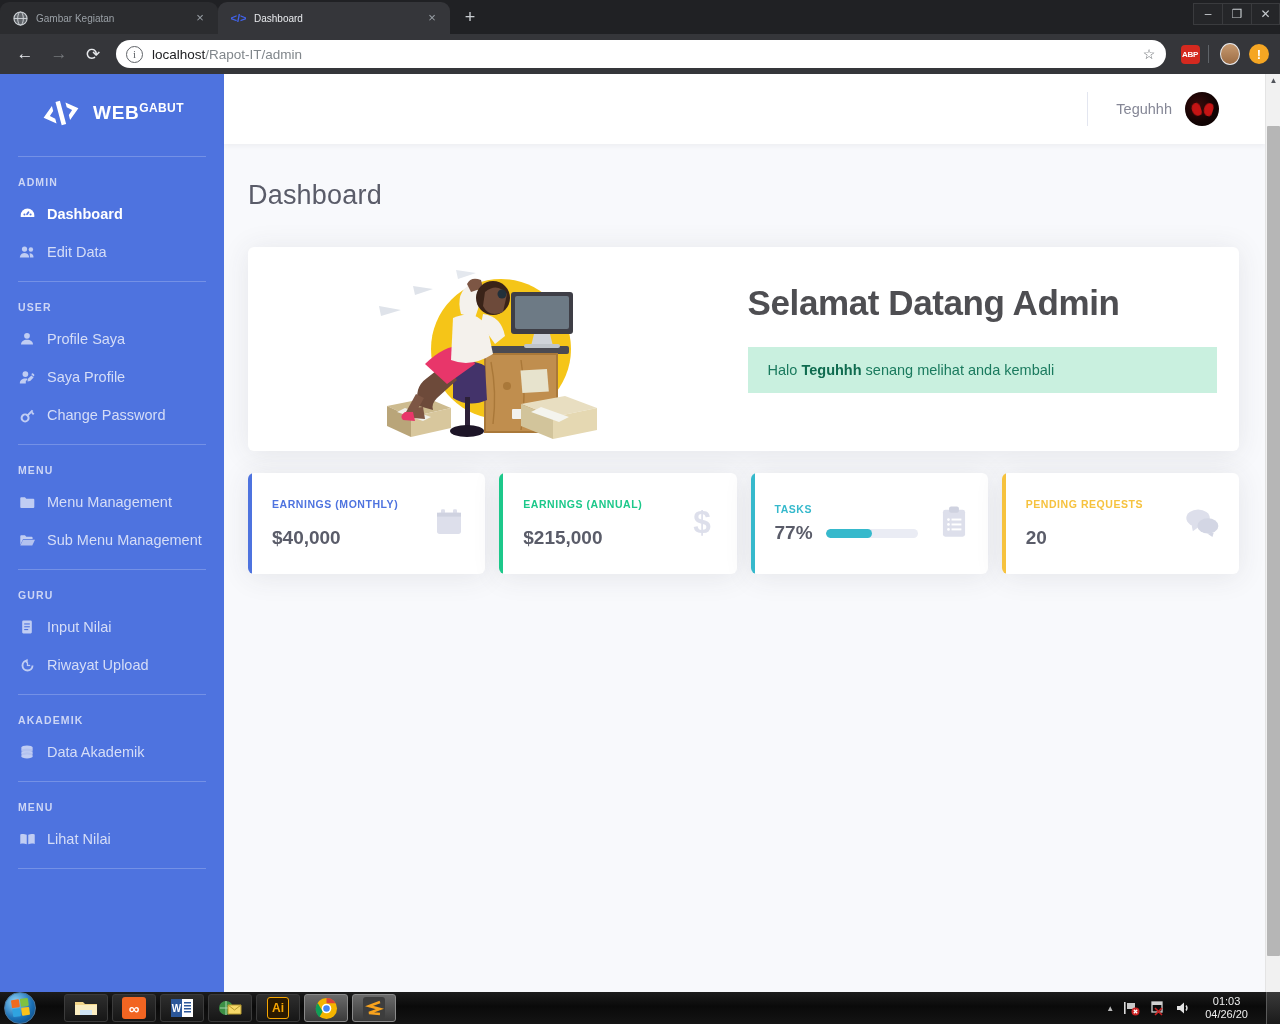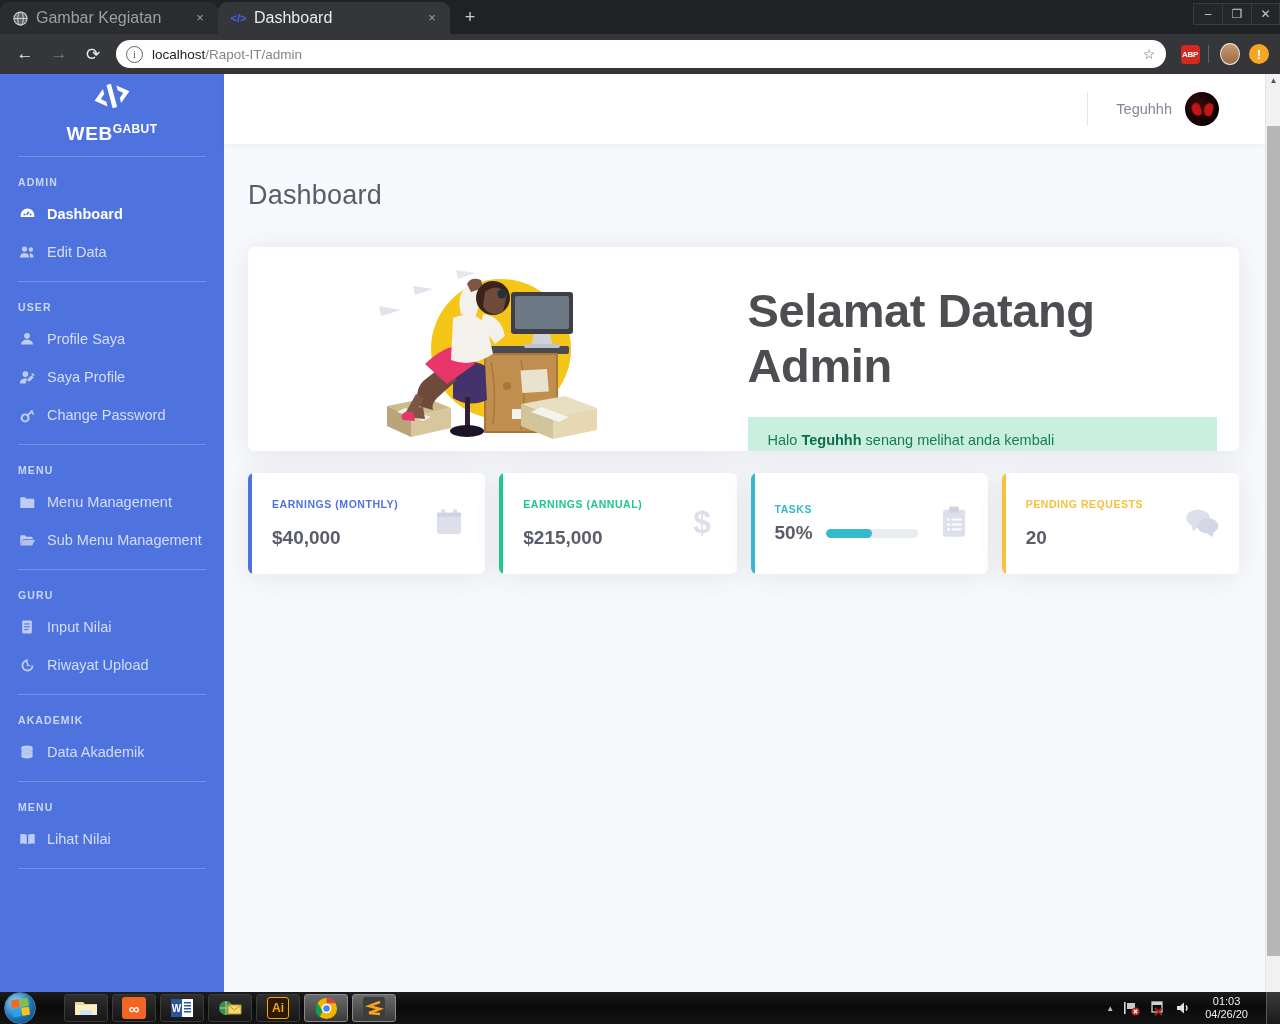--- a/index.html
+++ b/index.html
@@ -16,21 +16,21 @@
 
   .tabstrip { position:absolute; left:0; top:0; height:34px; display:flex; align-items:flex-end; }
   .tab {
     position:relative; height:32px; display:flex; align-items:center;
     padding:0 10px 0 12px; border-radius:9px 9px 0 0;
     font-size:12.5px; color:#9aa0a6; gap:8px;
   }
   .tab.inactive { width:218px; background:#2b2c2f; }
   .tab.active { width:232px; background:#35363a; color:#e8eaed; }
   .tab-favicon { width:16px; height:16px; flex:0 0 16px; display:flex; align-items:center; justify-content:center; }
-  .tab-title { flex:1; white-space:nowrap; overflow:hidden; text-overflow:ellipsis; font-size:16px; }
+  .tab-title { flex:1; white-space:nowrap; overflow:hidden; text-overflow:ellipsis; font-size:10px; }
   .tab-close { width:16px; height:16px; flex:0 0 16px; color:#9aa0a6; font-size:13px; line-height:16px; text-align:center; }
   .newtab { width:28px; height:28px; margin-left:6px; margin-bottom:2px; color:#c9cdd1; font-size:18px; line-height:26px; text-align:center; }
 
   .win-controls { position:absolute; right:0; top:0; display:flex; height:28px; }
   .win-btn { width:29px; height:22px; margin-top:3px; display:flex; align-items:center; justify-content:center;
              color:#c8ccd0; font-size:12px; border:1px solid #3a3b3e; border-right:none; background:#252629; }
   .win-btn:last-child { border-right:1px solid #3a3b3e; }
 
   
   #toolbar { position:relative; height:40px; background:#35363a; display:flex; align-items:center; padding:0 8px; }
@@ -57,21 +57,21 @@
   
   #viewport { position:absolute; left:0; top:74px; width:1280px; height:918px; background:#f8f9fc; overflow:hidden; }
 
   
   #vscroll { position:absolute; right:0; top:0; width:15px; height:918px; background:#f1f1f1; border-left:1px solid #e4e4e4; }
   #vscroll .arrow-up { position:absolute; top:2px; left:0; width:15px; text-align:center; font-size:8px; color:#50535a; }
   #vscroll .thumb { position:absolute; top:52px; left:1px; width:13px; height:830px; background:#b6b6b6; border-radius:1px; }
 
   
   #sidebar { position:absolute; left:0; top:0; width:224px; height:918px; background:#4e73df; overflow:hidden; }
-  .brand { height:72px; display:flex; align-items:center; justify-content:center; gap:11px; padding-top:6px;flex-direction:column;}
+  .brand { height:72px; display:flex; align-items:center; justify-content:center; gap:11px; padding-top:6px;}
   .brand-mark { transform: rotate(-15deg); display:flex; align-items:center; }
   .brand-text { color:#fff; font-weight:bold; font-size:19px; letter-spacing:0.6px; }
   .brand-text sup { font-size:12px; letter-spacing:0.4px; }
   .s-divider { height:1px; background:rgba(255,255,255,0.22); margin:10px 18px; }
   .s-heading { color:#cdd6f5; font-size:10.5px; font-weight:bold; letter-spacing:1.1px; padding:9px 18px 7px; }
   .s-item { display:flex; align-items:center; gap:11px; padding:10px 18px; color:#d5ddf7; font-size:14.5px; }
   .s-item.active { color:#fff; font-weight:bold; }
   .s-ico { width:18px; height:18px; display:flex; align-items:center; justify-content:center; flex:0 0 18px; opacity:.85; }
   .s-item.active .s-ico { opacity:1; }
 
@@ -87,21 +87,21 @@
 
   #page-title { font-size:27px; color:#5a5c69; font-weight:400; padding:36px 0 0 24px; letter-spacing:.2px; }
 
   .cards-wrap { padding:36px 26px 0 24px; }
 
   
   .welcome-card { background:#fff; border-radius:6px; display:flex; height:204px; overflow:hidden;
                   box-shadow:0 .15rem 1.75rem 0 rgba(58,59,69,.10); }
   .welcome-left { width:49%; display:flex; align-items:center; justify-content:center; }
   .welcome-right { flex:1; padding:36px 22px 0 14px; }
-  .welcome-title { font-size:47px; font-weight:bold; color:#4e4e52; letter-spacing:-0.4px; }
+  .welcome-title { font-size:35px; font-weight:bold; color:#4e4e52; letter-spacing:-0.4px; }
   .welcome-alert { margin-top:24px; background:#c9f0df; color:#1a7a5e; border-radius:0;
                    padding:15px 20px; font-size:14.5px; }
   .welcome-alert b { color:#0f6b4f; }
 
   
   .stat-row { display:flex; gap:14px; margin-top:22px; }
   .stat-card { flex:1; background:#fff; border-radius:6px; height:101px; position:relative;
                box-shadow:0 .15rem 1.75rem 0 rgba(58,59,69,.10); display:flex; align-items:center;
                padding:0 20px 0 24px; overflow:hidden; }
   .stat-card .accent { position:absolute; left:0; top:0; bottom:0; width:4px; }
@@ -444,21 +444,21 @@
                   <text x="12" y="23" font-size="26" font-weight="bold" fill="#dddfeb" text-anchor="middle" font-family="Liberation Sans, sans-serif">$</text>
                 </svg>
             </span>
           </div>
 
           <div class="stat-card">
             <span class="accent" style="background:#36b9cc"></span>
             <div class="stat-body">
               <div class="stat-label" style="color:#36b9cc">TASKS</div>
               <div class="stat-row2">
-                <div class="stat-value" style="margin-top:0">50%</div>
+                <div class="stat-value" style="margin-top:0">77%</div>
                 <div class="progress">
                     <span id="tasks-progress-fill" style="width: 50%;"></span>
                   </div>
               </div>
             </div>
             <span class="stat-icon">
               <svg width="28" height="32" viewBox="0 0 22 26" fill="#dddfeb">
                   <rect x="2" y="3" width="18" height="22" rx="2"></rect>
                   <rect x="7" y="0.5" width="8" height="5" rx="1.6" fill="#cfd2e0"></rect>
                   <circle cx="6.5" cy="11" r="1.1" fill="#fff"></circle>

